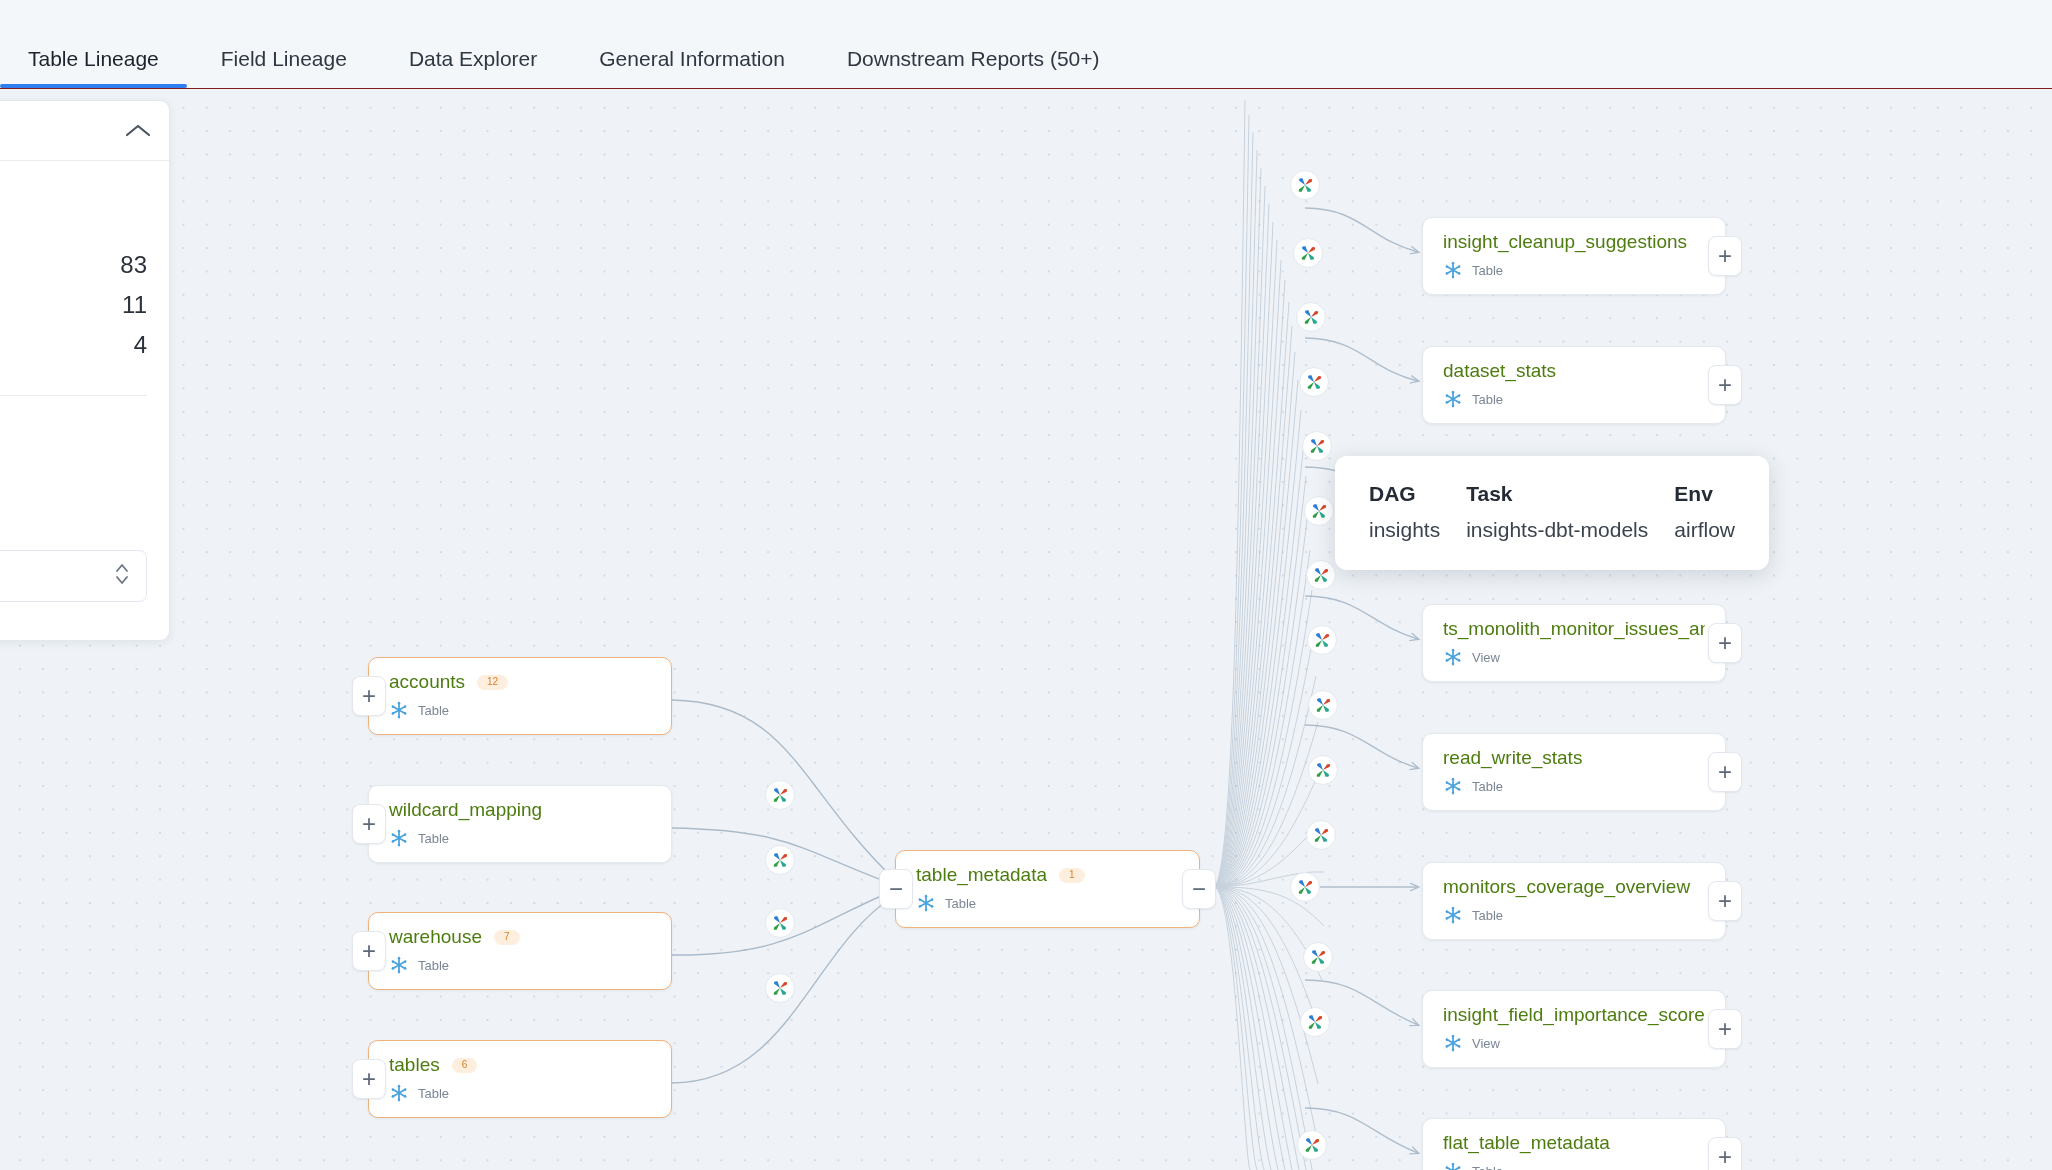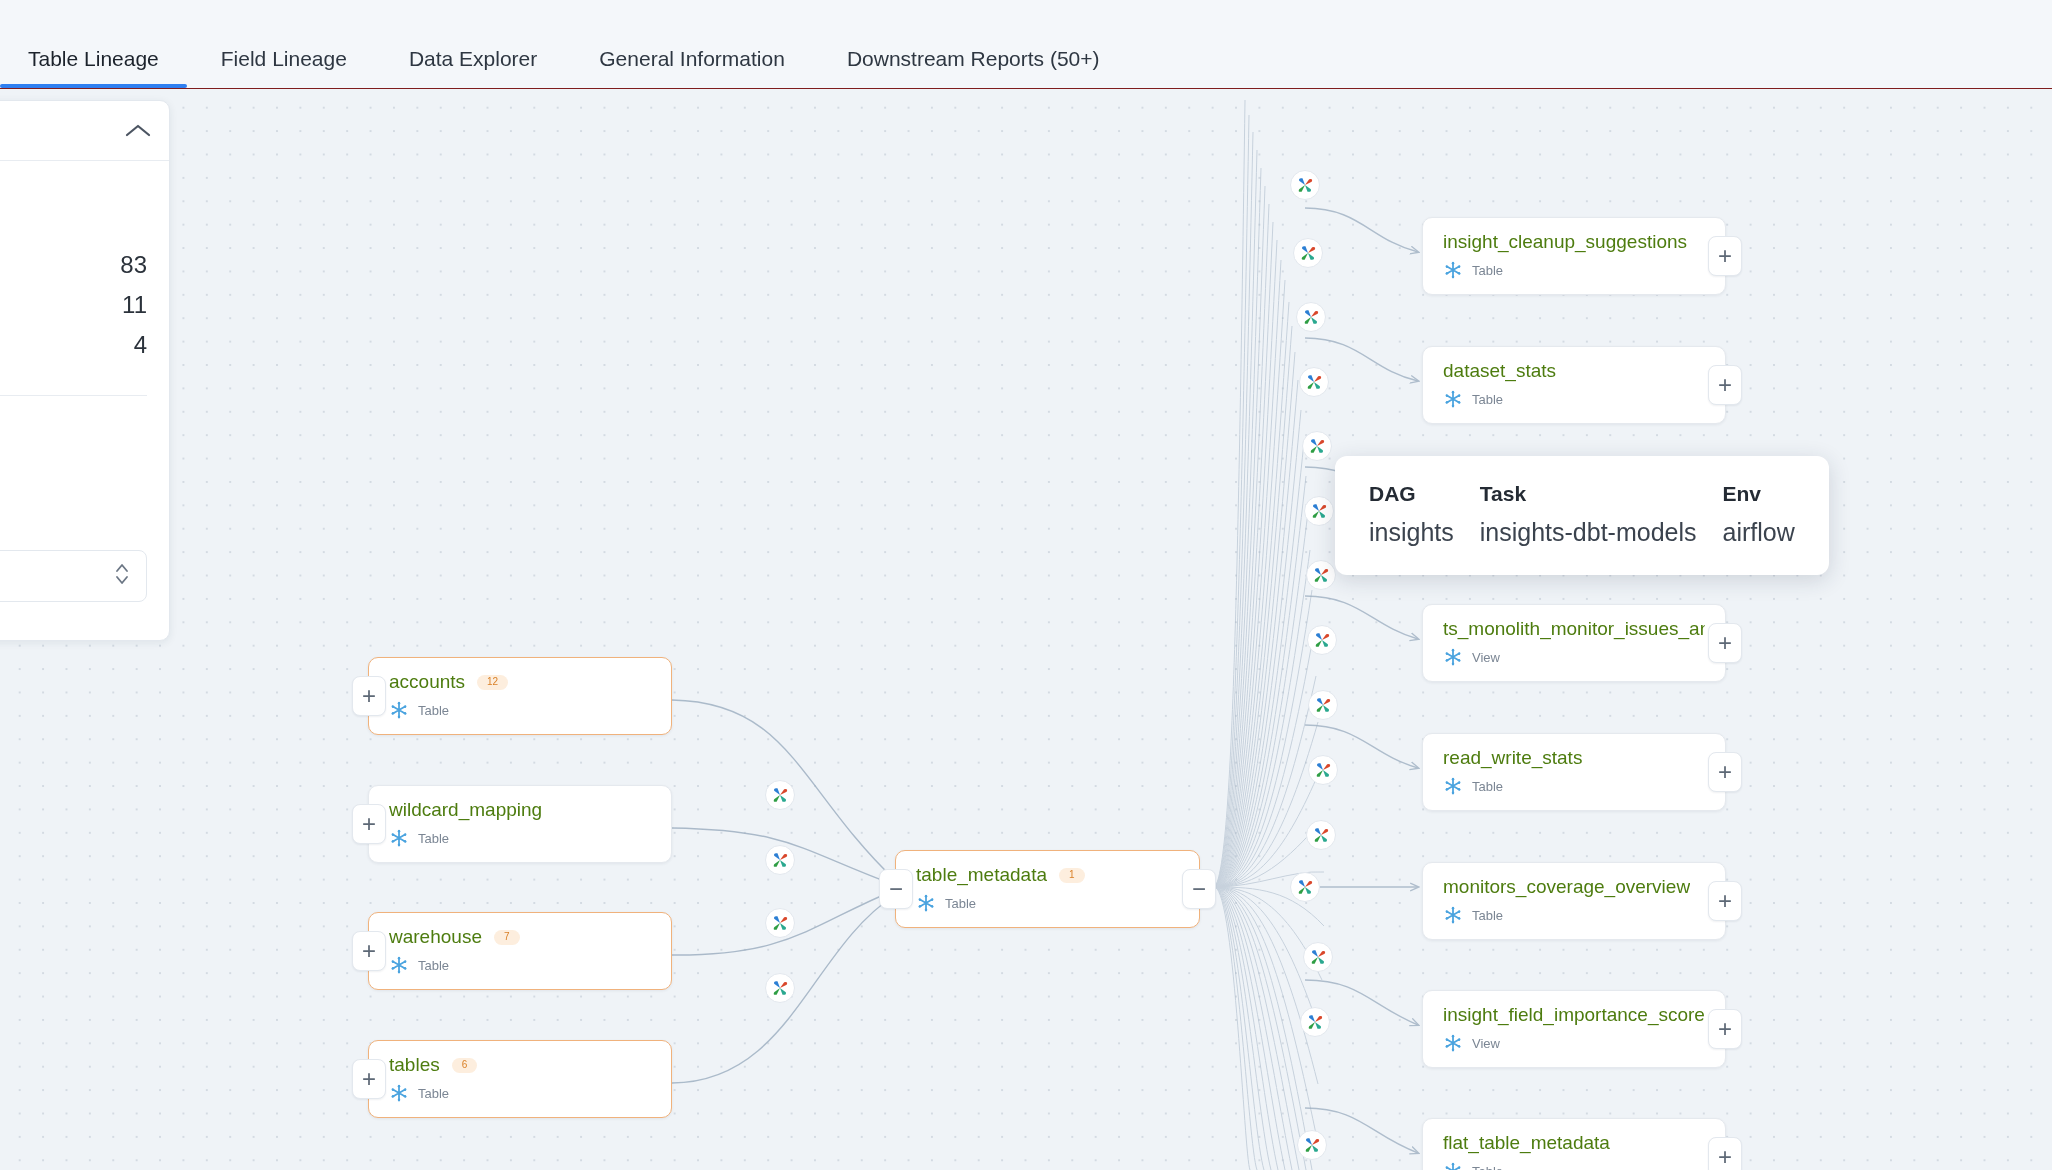--- a/index.html
+++ b/index.html
@@ -108,21 +108,21 @@
     background: #ffffff;
     border-radius: 12px;
     box-shadow: 0 5px 22px rgba(30,45,70,.16);
     padding: 26px 34px 28px 34px;
     display: grid;
     grid-template-columns: auto auto auto;
     column-gap: 26px; row-gap: 12px;
     z-index: 40;
   }
   .tooltip .th { font-size: 21px; font-weight: bold; color: #242b34; }
-  .tooltip .td { font-size: 25px; color: #3b434e; white-space: nowrap; }
+  .tooltip .td { font-size: 21px; color: #3b434e; white-space: nowrap; }
 
   
   .sidepanel {
     position: absolute;
     top: 100px; left: -175px;
     width: 345px;
     background: #ffffff;
     border: 1px solid #e3e8ee;
     border-radius: 10px;
     box-shadow: 0 2px 8px rgba(30,45,70,.08);

